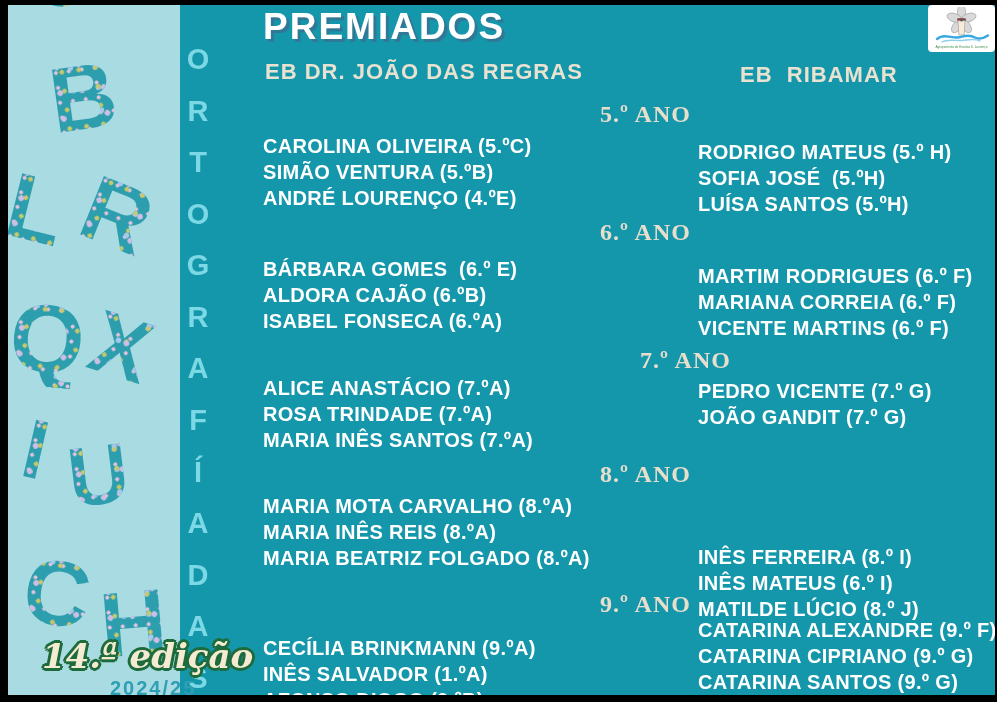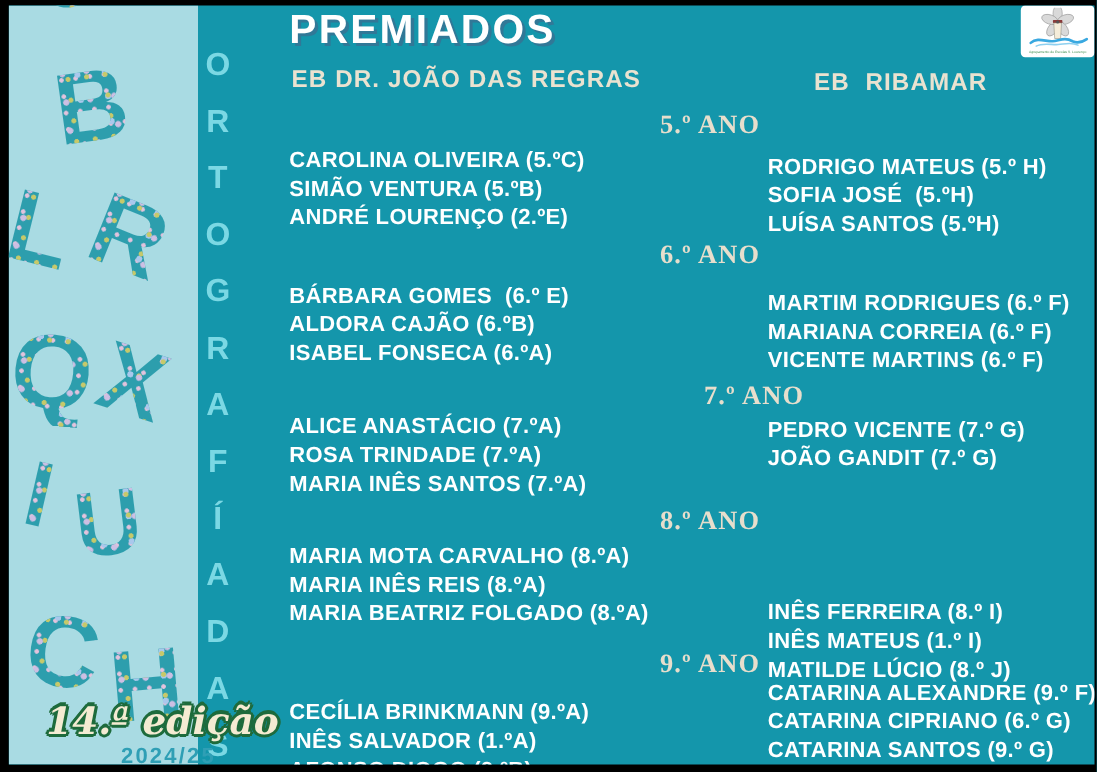--- a/index.html
+++ b/index.html
@@ -162,21 +162,21 @@
 
     <div class="year-h yh0">5.º ANO</div>
     <div class="year-h yh1">6.º ANO</div>
     <div class="year-h yh2">7.º ANO</div>
     <div class="year-h yh3">8.º ANO</div>
     <div class="year-h yh4">9.º ANO</div>
 
     <div class="namegroup gl gl0">
       <div class="name">CAROLINA OLIVEIRA (5.ºC)</div>
       <div class="name">SIMÃO VENTURA (5.ºB)</div>
-      <div class="name">ANDRÉ LOURENÇO (2.ºE)</div>
+      <div class="name">ANDRÉ LOURENÇO (4.ºE)</div>
     </div>
     <div class="namegroup gr gr0">
       <div class="name">RODRIGO MATEUS (5.º H)</div>
       <div class="name">SOFIA JOSÉ  (5.ºH)</div>
       <div class="name">LUÍSA SANTOS (5.ºH)</div>
     </div>
 
     <div class="namegroup gl gl1">
       <div class="name">BÁRBARA GOMES  (6.º E)</div>
       <div class="name">ALDORA CAJÃO (6.ºB)</div>
@@ -198,29 +198,29 @@
       <div class="name">JOÃO GANDIT (7.º G)</div>
     </div>
 
     <div class="namegroup gl gl3">
       <div class="name">MARIA MOTA CARVALHO (8.ºA)</div>
       <div class="name">MARIA INÊS REIS (8.ºA)</div>
       <div class="name">MARIA BEATRIZ FOLGADO (8.ºA)</div>
     </div>
     <div class="namegroup gr gr3">
       <div class="name">INÊS FERREIRA (8.º I)</div>
-      <div class="name">INÊS MATEUS (1.º I)</div>
+      <div class="name">INÊS MATEUS (6.º I)</div>
       <div class="name">MATILDE LÚCIO (8.º J)</div>
     </div>
 
     <div class="namegroup gl gl4">
       <div class="name">CECÍLIA BRINKMANN (9.ºA)</div>
       <div class="name">INÊS SALVADOR (1.ºA)</div>
       <div class="name">AFONSO DIOGO (9.ºB)</div>
     </div>
     <div class="namegroup gr gr4">
       <div class="name">CATARINA ALEXANDRE (9.º F)</div>
-      <div class="name">CATARINA CIPRIANO (6.º G)</div>
+      <div class="name">CATARINA CIPRIANO (9.º G)</div>
       <div class="name">CATARINA SANTOS (9.º G)</div>
     </div>
 
   </div>
 </div>
 
 </body></html>

